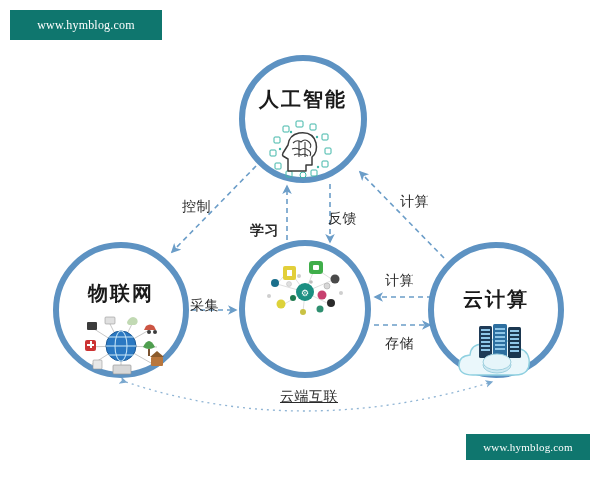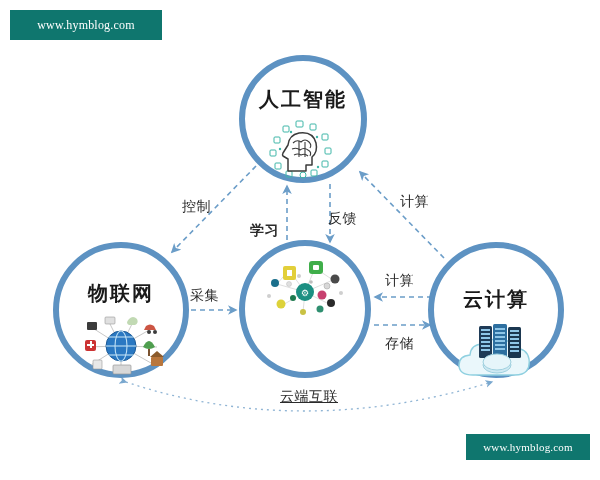--- a/index.html
+++ b/index.html
@@ -116,21 +116,21 @@
     font-size: 14px;
     color: #2b2b2b;
     white-space: nowrap;
     font-family: "DejaVu Sans", "Liberation Sans", sans-serif;
     letter-spacing: 0.5px;
   }
   #lbl-control  { left: 182px; top: 198px; }
   #lbl-learn    { left: 250px; top: 222px; font-weight: bold; }
   #lbl-feedback { left: 328px; top: 210px; }
   #lbl-compute-ai { left: 400px; top: 193px; }
-  #lbl-collect  { left: 190px; top: 287px; }
+  #lbl-collect  { left: 190px; top: 297px; }
   #lbl-compute-bd { left: 385px; top: 272px; }
   #lbl-storage  { left: 385px; top: 335px; }
   #lbl-cloudlink{ left: 280px; top: 388px; text-decoration: underline; }
 </style>
 </head>
 <body>
 
 <svg id="canvas" viewBox="0 0 600 480" xmlns="http://www.w3.org/2000/svg">
   <defs>
     <marker id="arrowhead" markerWidth="8" markerHeight="8" refX="5" refY="3" orient="auto" markerUnits="strokeWidth">

